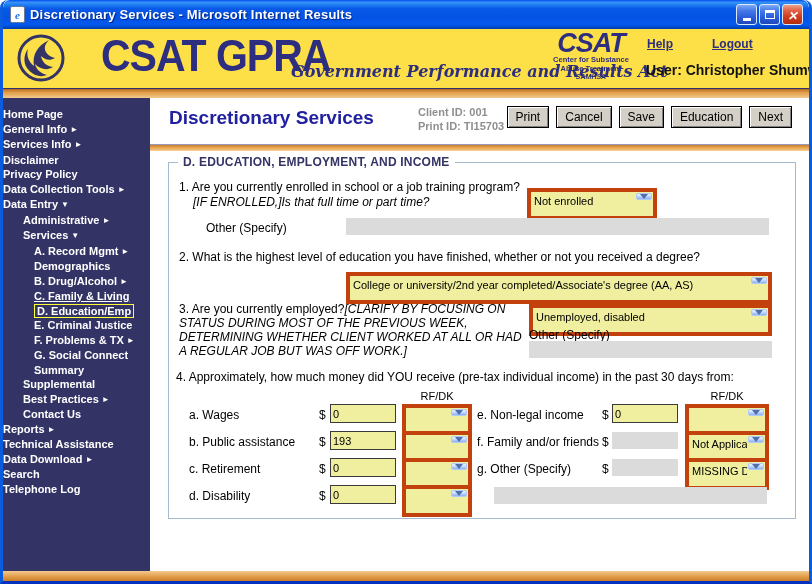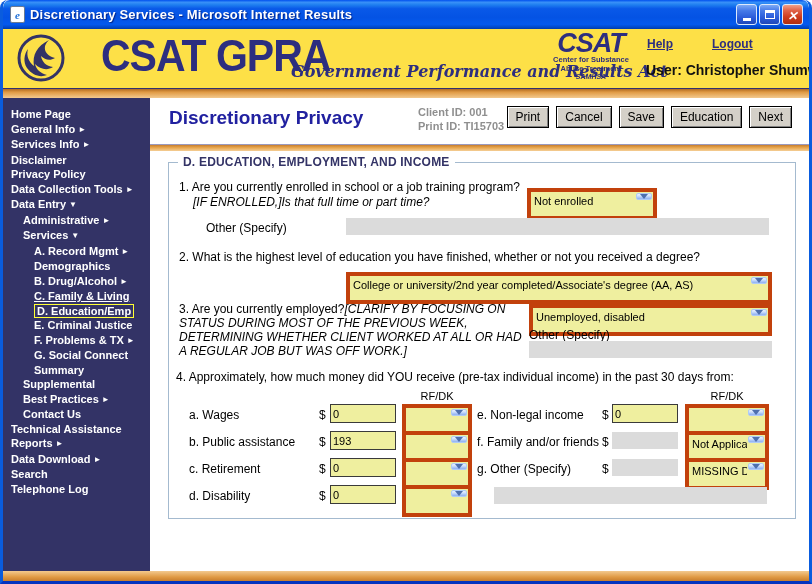--- a/index.html
+++ b/index.html
@@ -50,21 +50,21 @@
   .user{ position:absolute; left:643px; top:33px; font-size:14px; font-weight:bold; color:#111; white-space:nowrap;text-align:right; }
 
   .goldbar{ height:10px; flex:0 0 10px; border-top:1px solid #31316F;
     background:linear-gradient(180deg,#B06A20 0%,#E09A44 35%,#F3C98E 100%); }
 
   
   .main{ flex:1 1 auto; display:flex; min-height:0; }
   .sidebar{ width:147px; flex:0 0 147px; background:#333366; padding-top:9px; }
   .si{ color:#fff; font-size:11px; font-weight:bold; line-height:14.5px; white-space:nowrap; cursor:pointer; }
   .si .si-arrow{ font-size:8px; margin-left:3px; vertical-align:1px; }
-  .ind0{ padding-left:8px; } .ind1{ padding-left:20px; } .ind2{ padding-left:31px; }
+  .ind0{ } .ind1{ padding-left:20px; } .ind2{ padding-left:31px; }
   .si.underline .si-label{ text-decoration:underline; }
   .si.current .si-label{ border:1px solid #FFFF33; padding:0 2px; }
 
   .content{ flex:1 1 auto; background:#fff; position:relative; }
   .page-title{ position:absolute; left:19px; top:9px; color:#2121A0; font-size:19px; font-weight:bold; }
   .ids{ position:absolute; left:268px; top:7px; color:#8F8F8F; font-size:11px; font-weight:bold; line-height:14px; }
   .btnrow{ position:absolute; right:17px; top:8px; display:flex; gap:7px; }
   .btn{ background:#D4D0C8; border:1px solid #000; padding:3px 8px; font-size:12px; color:#000; cursor:pointer;
     box-shadow:inset 1px 1px 0 #FFFFFF, inset -1px -1px 0 #808080; }
   .divider{ position:absolute; left:0; right:0; top:46px; height:7px; border-top:1px solid #9A9ABF;
@@ -165,29 +165,29 @@
       <div class="si ind2"><span class="si-label">B. Drug/Alcohol</span><span class="si-arrow">►</span></div>
       <div class="si ind2 underline"><span class="si-label">C. Family &amp; Living</span></div>
       <div class="si ind2 current"><span class="si-label">D. Education/Emp</span></div>
       <div class="si ind2"><span class="si-label">E. Criminal Justice</span></div>
       <div class="si ind2"><span class="si-label">F. Problems &amp; TX</span><span class="si-arrow">►</span></div>
       <div class="si ind2"><span class="si-label">G. Social Connect</span></div>
       <div class="si ind2"><span class="si-label">Summary</span></div>
       <div class="si ind1"><span class="si-label">Supplemental</span></div>
       <div class="si ind1"><span class="si-label">Best Practices</span><span class="si-arrow">►</span></div>
       <div class="si ind1"><span class="si-label">Contact Us</span></div>
+      <div class="si ind0"><span class="si-label">Reports</span><span class="si-arrow">►</span></div>
       <div class="si ind0"><span class="si-label">Technical Assistance</span></div>
-      <div class="si ind0"><span class="si-label">Reports</span><span class="si-arrow">►</span></div>
       <div class="si ind0"><span class="si-label">Data Download</span><span class="si-arrow">►</span></div>
       <div class="si ind0"><span class="si-label">Search</span></div>
       <div class="si ind0"><span class="si-label">Telephone Log</span></div>
     </div>
 
     <div class="content">
-      <div class="page-title">Discretionary Privacy</div>
+      <div class="page-title">Discretionary Services</div>
       <div class="ids">
         <div>Client ID: 001</div>
         <div>Print ID: TI15703</div>
       </div>
       <div class="btnrow">
         <button class="btn">Print</button>
         <button class="btn">Cancel</button>
         <button class="btn">Save</button>
         <button class="btn">Education</button>
         <button class="btn">Next</button>

